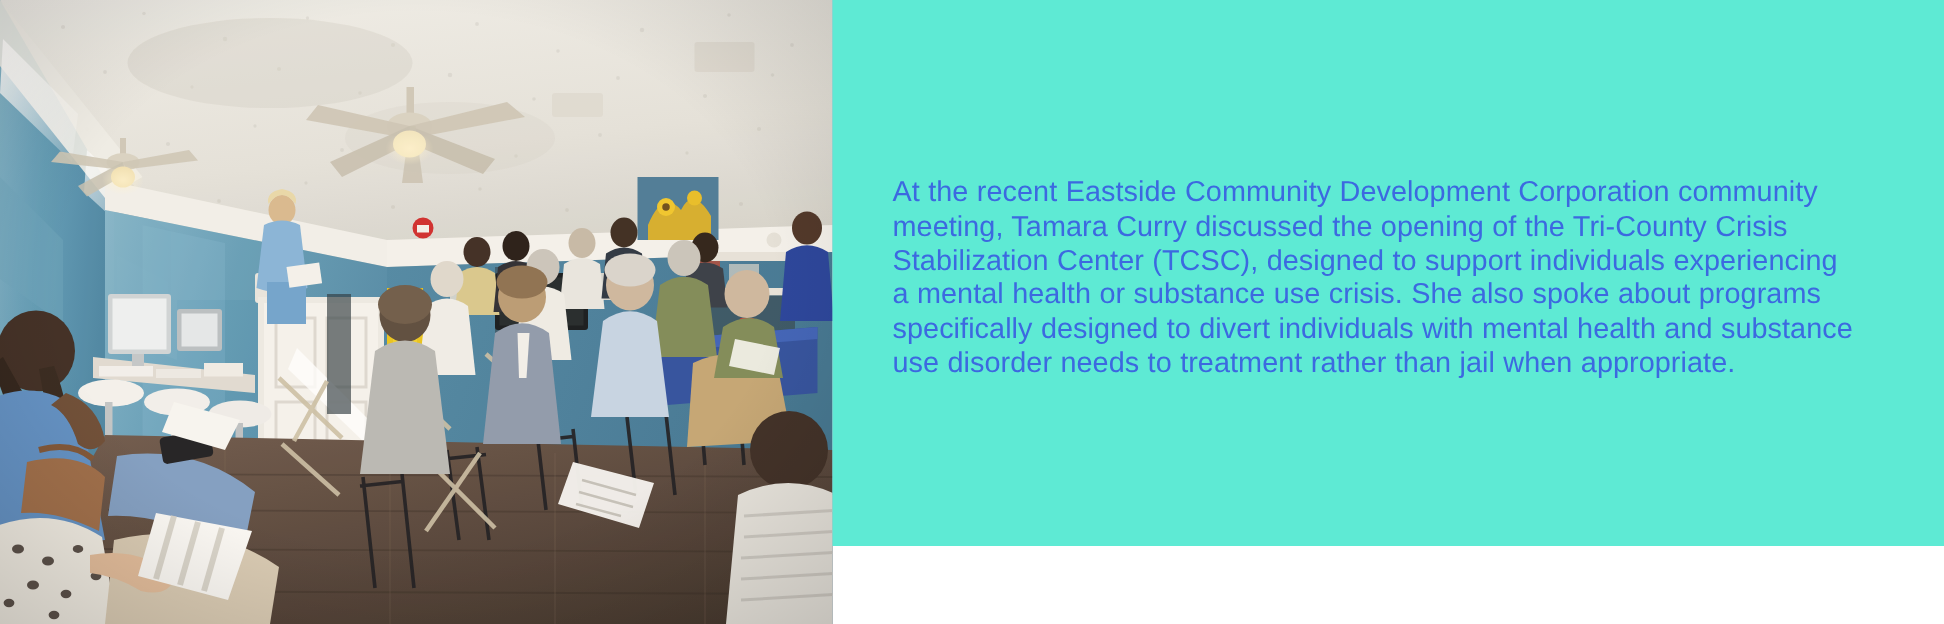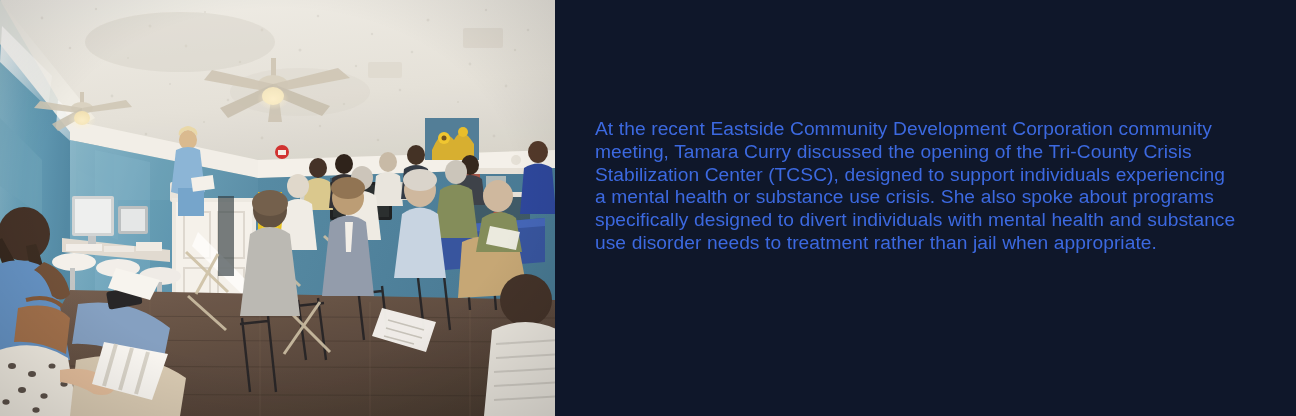--- a/index.html
+++ b/index.html
@@ -30,22 +30,22 @@
     overflow: hidden;
     background: #4d7f99;
     flex: 0 0 555px;
   }
   .photo-svg { display: block; width: 555px; height: 416px; }
 
   
   .text-panel {
     position: relative;
     flex: 1 1 auto;
-    height: 416px;
-    background: #0f172a;
+    height: 364px;
+    background: #5eead4;
   }
   .caption-block {
     position: absolute;
     left: 40px;
     top: 118px;
     width: 644px;
   }
   .caption {
     margin: 0;
     color: #3c69e0;

